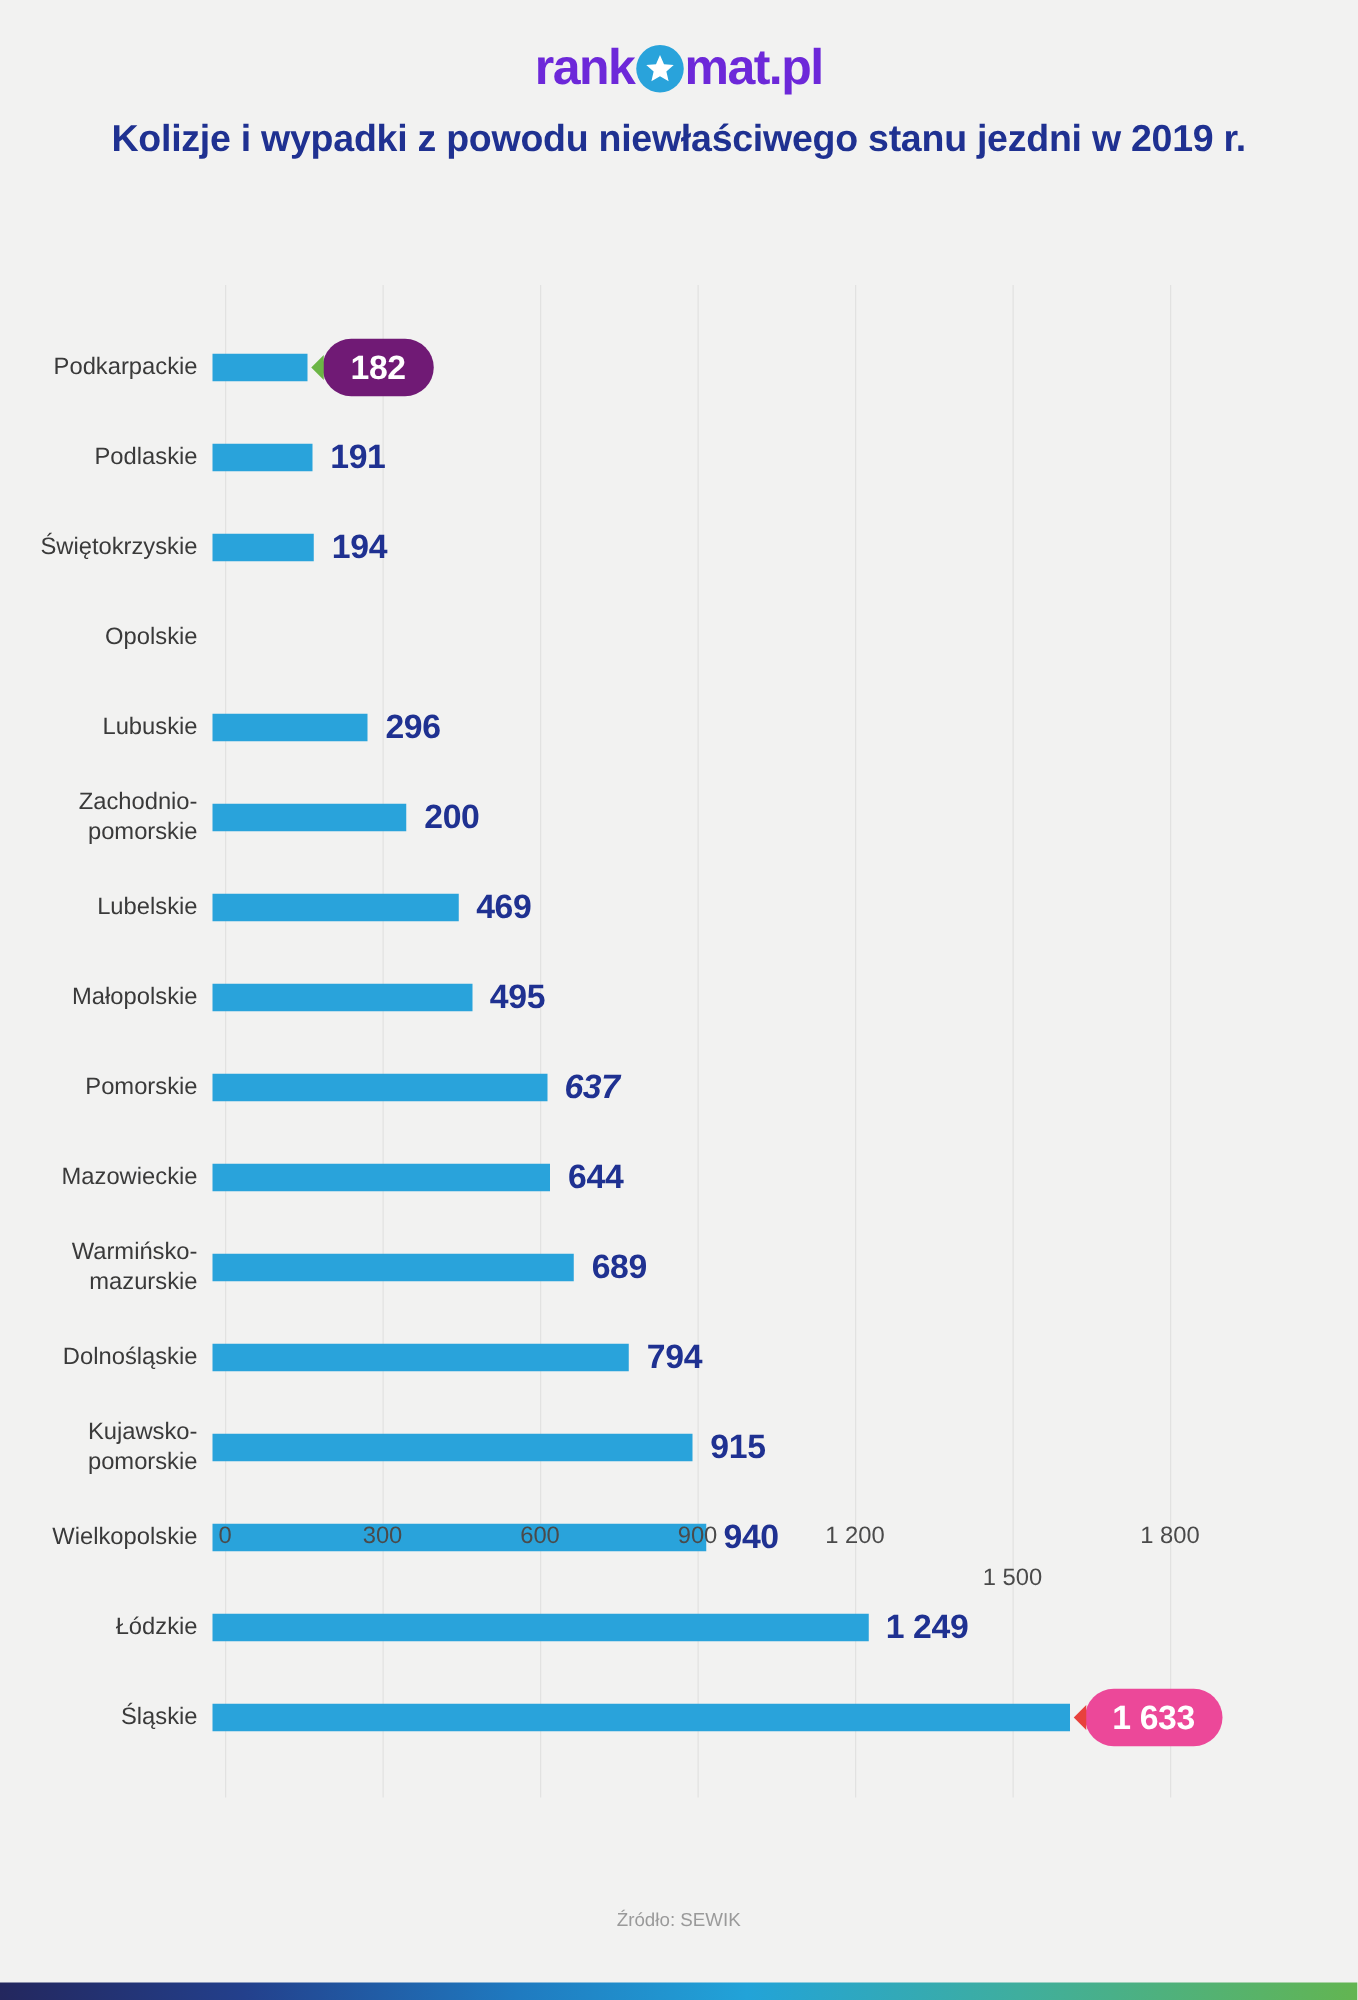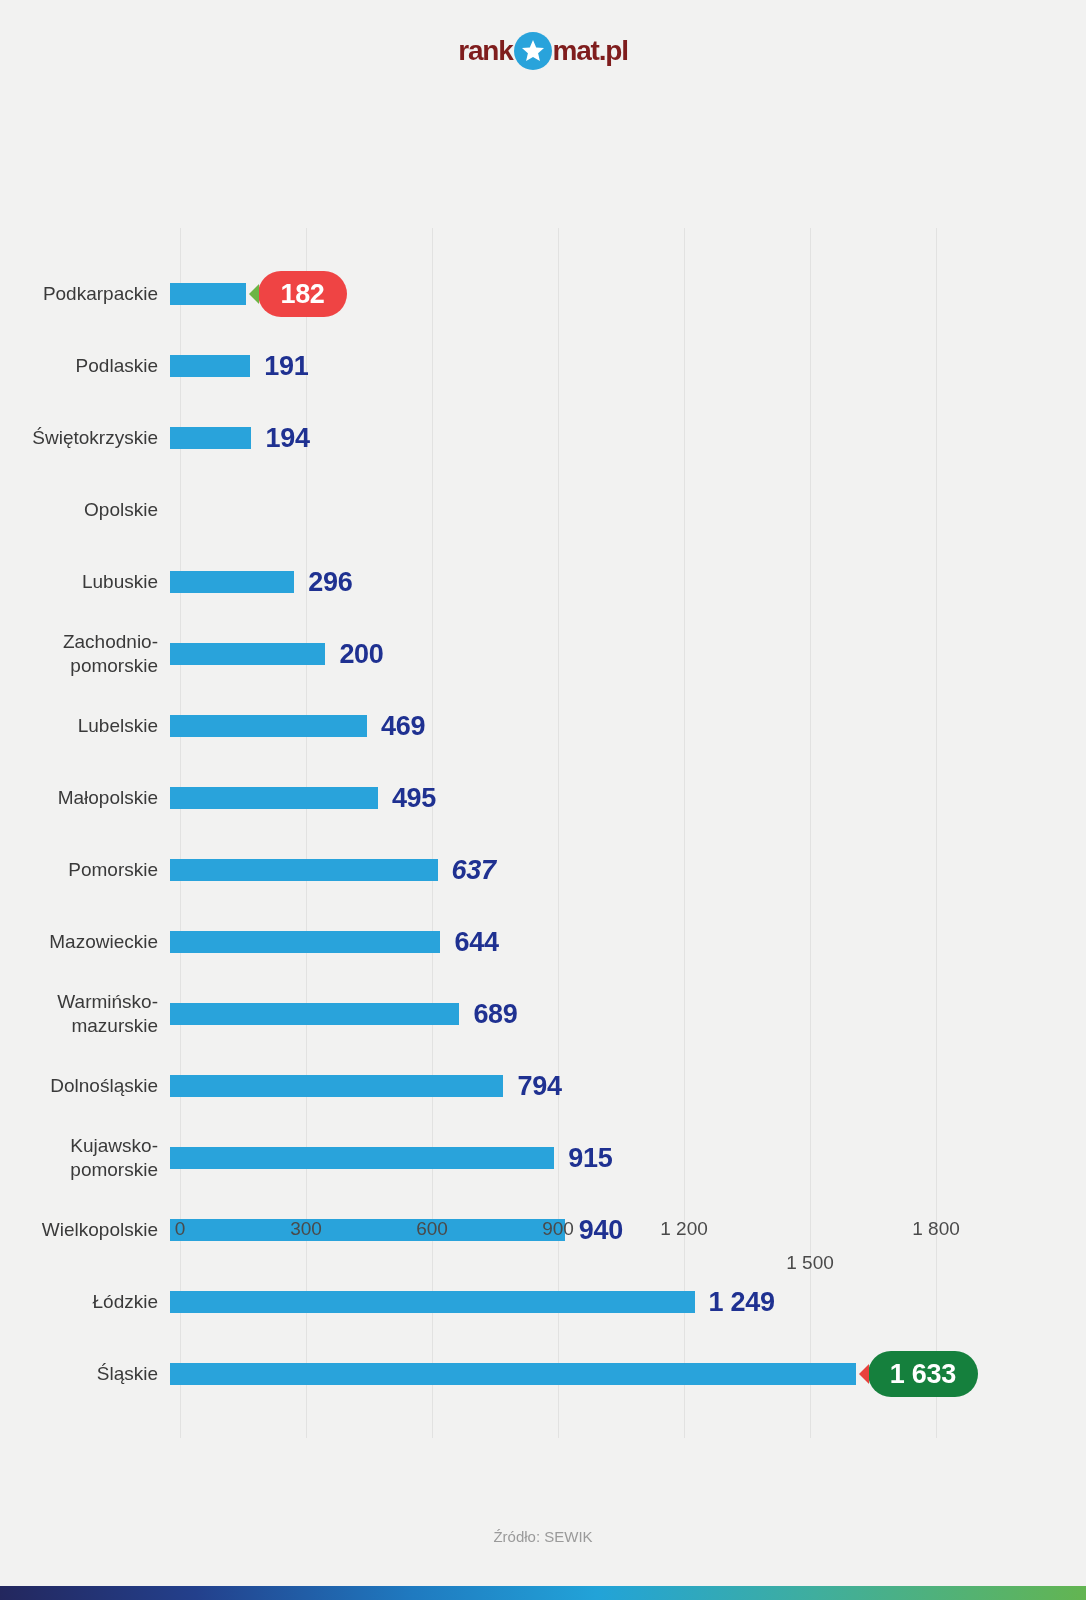--- a/index.html
+++ b/index.html
@@ -24,23 +24,23 @@
     position: absolute;
     top: 32px;
     left: 0;
     width: 100%;
     text-align: center;
     height: 46px;
   }
   .brand-wrap {
     display: inline-flex;
     align-items: center;
-    font-size: 28px;
+    font-size: 40px;
     font-weight: 700;
-    color: #7f1d1d;
+    color: #6d28d9;
     letter-spacing: -1.2px;
   }
   .brand-mark {
     position: relative;
     width: 38px;
     height: 38px;
     border-radius: 50%;
     background: #29a3db;
     display: inline-block;
     margin: 0 1px;
@@ -158,23 +158,23 @@
   .badge::before {
     content: "";
     position: absolute;
     left: -9px;
     top: 50%;
     transform: translateY(-50%);
     border-top: 10px solid transparent;
     border-bottom: 10px solid transparent;
     border-right: 10px solid currentColor;
   }
-  .badge.green { background: #ef4444; }
+  .badge.green { background: #701a75; }
   .badge.green::before { color: #6cb545; }
-  .badge.red { background: #15803d; }
+  .badge.red { background: #ec4899; }
   .badge.red::before { color: #e8413c; }
 
   
   .axis {
     position: absolute;
     left: 180px;
     top: 1218px;
     width: 756px;
     height: 40px;
   }
@@ -218,20 +218,21 @@
       <span>rank</span>
       <span class="brand-mark">
         <svg width="26" height="26" viewBox="0 0 26 26" aria-hidden="true">
           <polygon points="13,2 16.2,9.4 24,10 18.1,15.2 19.9,23 13,18.9 6.1,23 7.9,15.2 2,10 9.8,9.4" fill="#ffffff"></polygon>
         </svg>
       </span>
       <span>mat.pl</span>
     </span>
   </div>
 
+  <div class="title">Kolizje i wypadki z powodu niewłaściwego stanu jezdni w 2019 r.</div>
 
   <div class="chart">
     <div class="plot" id="gridHost">
         <div class="gridline" style="left: 0px;"></div>
         <div class="gridline" style="left: 126px;"></div>
         <div class="gridline" style="left: 252px;"></div>
         <div class="gridline" style="left: 378px;"></div>
         <div class="gridline" style="left: 504px;"></div>
         <div class="gridline" style="left: 630px;"></div>
         <div class="gridline" style="left: 756px;"></div>

